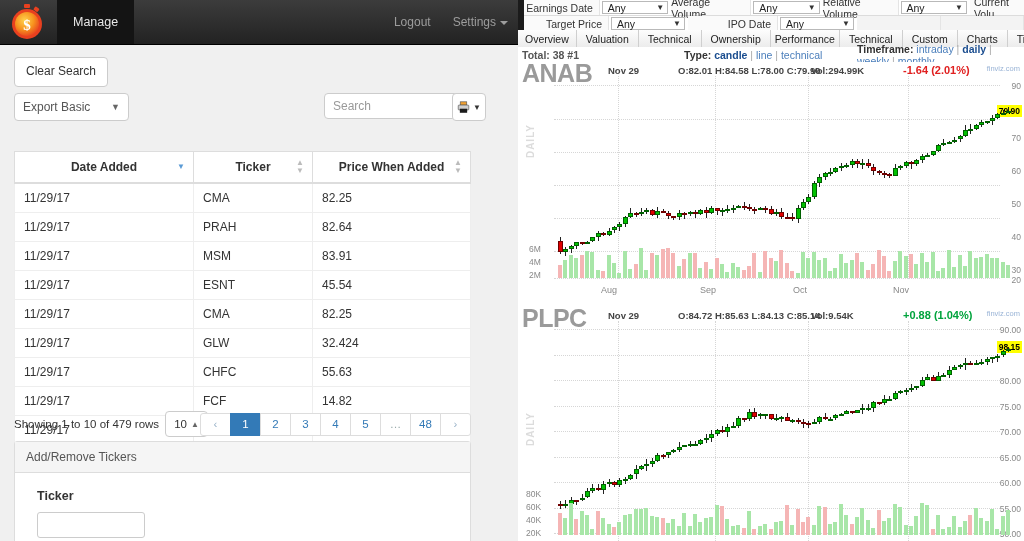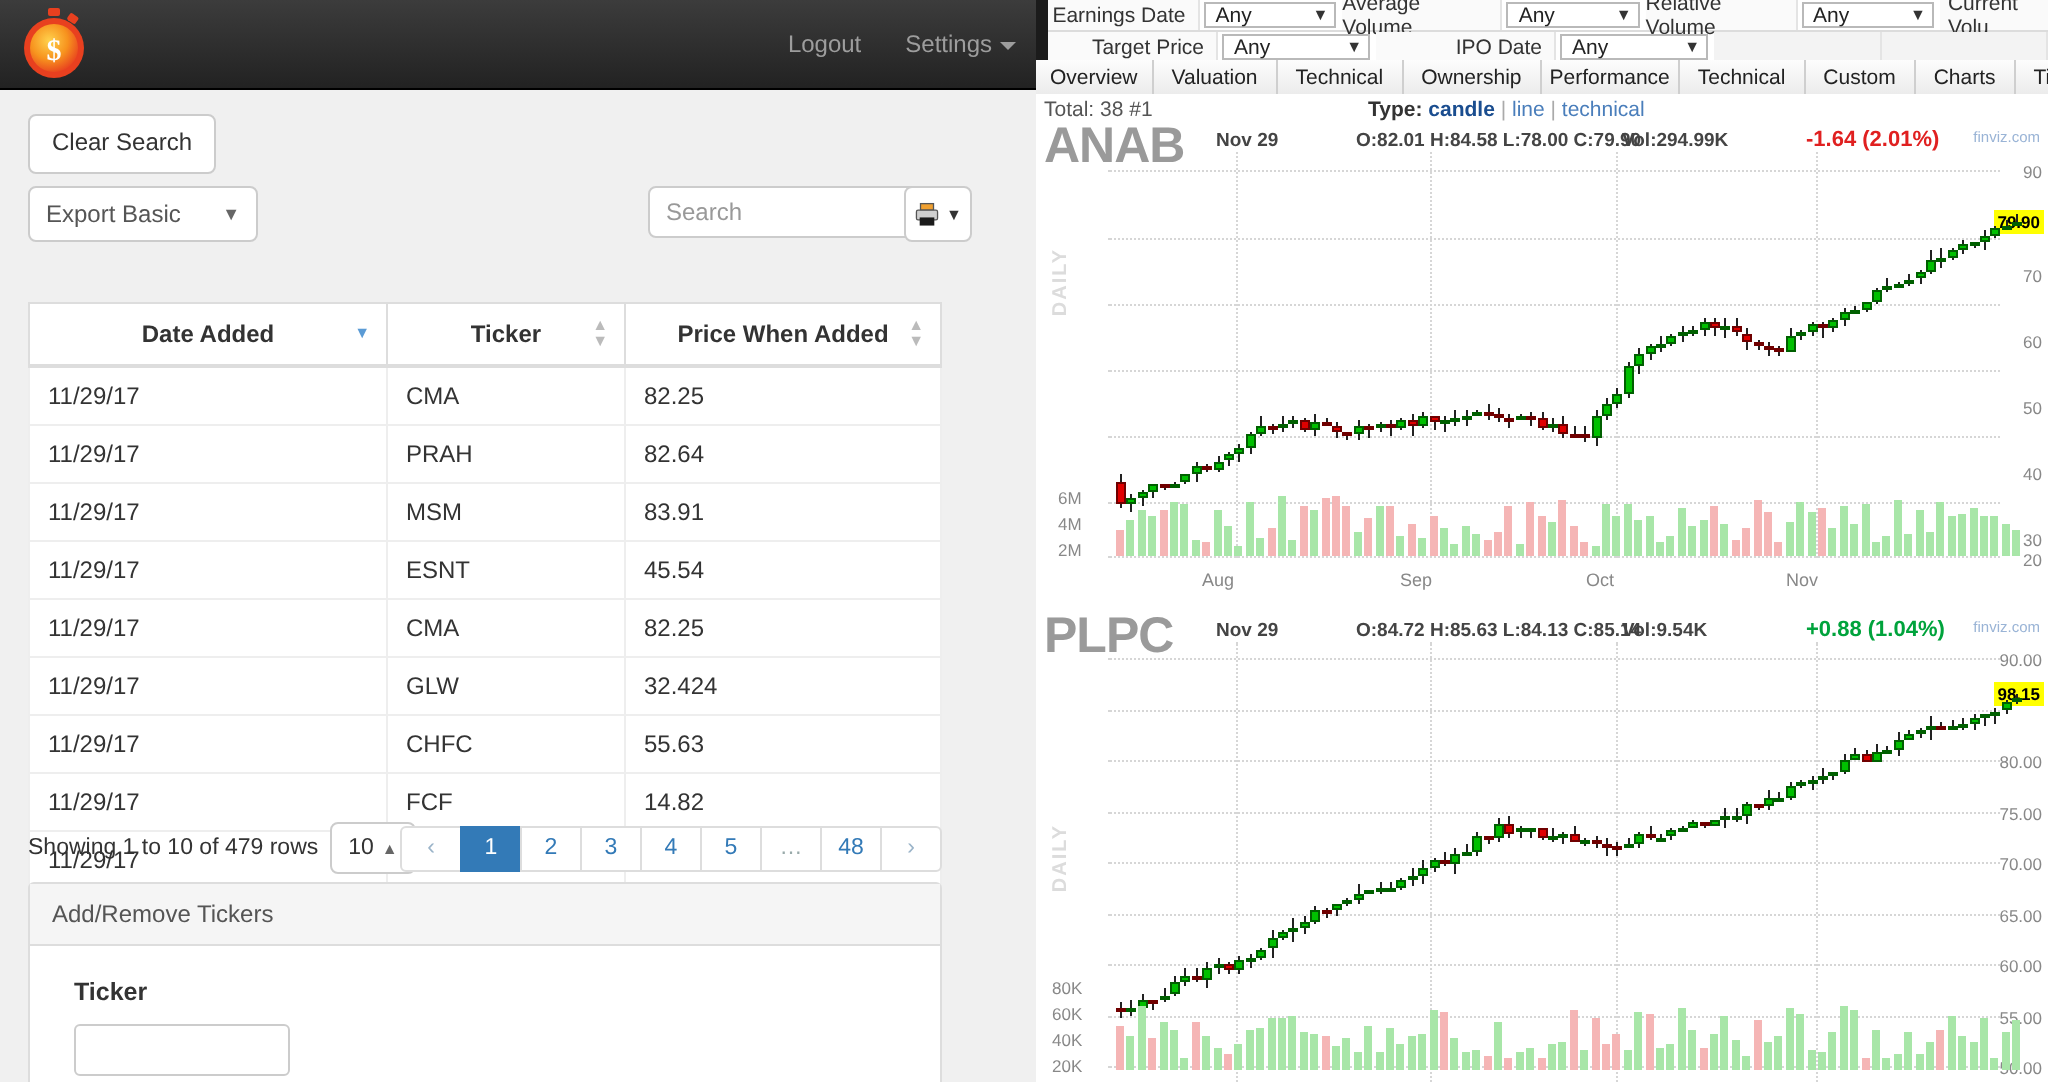--- a/index.html
+++ b/index.html
@@ -148,21 +148,21 @@
     white-space:nowrap;
     text-align:right;
   }
 
   .meta{
     position:absolute;left:0;top:47px;width:506px;height:15px;
     border-bottom:1px solid #e0e0e0;background:#fff;
     display:flex;align-items:center;font-size:10.5px;
   }
   .meta .total{position:absolute;left:4px;font-weight:bold;color:#333;}
-  .meta .total span{font-weight:normal;color:#555;}
+  .meta .total span{font-weight:bold;color:#555;}
   .meta .typeblk{position:absolute;left:166px;}
   .meta .tfblk{position:absolute;left:339px;}
   .lab{font-weight:bold;color:#333;}
   .lk{color:#4a7ebb;cursor:pointer;}
   .lk.sel{font-weight:bold;color:#1a4d8f;}
   .sep{color:#aaa;}
 
   .chart{position:absolute;left:0;width:506px;overflow:hidden;background:#fff;}
   .chart1{top:62px;height:245px;}
   .chart2{top:307px;height:234px;}
@@ -216,20 +216,23 @@
               <stop offset="55%" stop-color="#f7931e"></stop>
               <stop offset="100%" stop-color="#e8401f"></stop>
             </radialGradient>
           </defs>
           <rect x="16" y="1" width="6" height="4" rx="1" fill="#e8401f"></rect>
           <rect x="26" y="4" width="5" height="4" rx="1" fill="#e8401f" transform="rotate(35 28 6)"></rect>
           <circle cx="19" cy="21" r="15" fill="#e8401f"></circle>
           <circle cx="19" cy="21" r="12" fill="url(#lg)"></circle>
           <text x="19" y="27" font-size="15" font-weight="bold" fill="#fff" text-anchor="middle" font-family="Liberation Serif, serif">$</text>
         </svg>
+      </div>
+      <div class="brand-tab">
+        <span>Manage</span>
       </div>
       <div class="nav-right">
         <span class="nav-link">Logout</span>
         <span class="nav-link">
           <span>Settings</span><i class="caret"></i>
         </span>
       </div>
     </div>
 
     <div class="content">
@@ -407,20 +410,24 @@
     </div>
 
     <div class="meta">
       <span class="total">
         <span>Total:</span>
         <span>38 #1</span>
       </span>
       <span class="typeblk">
         <span class="lab">Type:</span>
         <span class="lk sel">candle</span><span class="sep"> | </span><span class="lk">line</span><span class="sep"> | </span><span class="lk">technical</span>
+      </span>
+      <span class="tfblk">
+        <span class="lab">Timeframe:</span>
+        <span class="lk">intraday</span><span class="sep"> | </span><span class="lk sel">daily</span><span class="sep"> | </span><span class="lk">weekly</span><span class="sep"> | </span><span class="lk">monthly</span>
       </span>
     </div>
 
     <div class="chart chart1">
       <div class="chart-hdr">
         <div class="sym">ANAB</div>
         <div class="hdr-date">Nov 29</div>
         <div class="hdr-ohlc">O:82.01 H:84.58 L:78.00 C:79.90</div>
         <div class="hdr-vol">Vol:294.99K</div>
         <div class="hdr-chg chg-dn">-1.64 (2.01%)</div>

